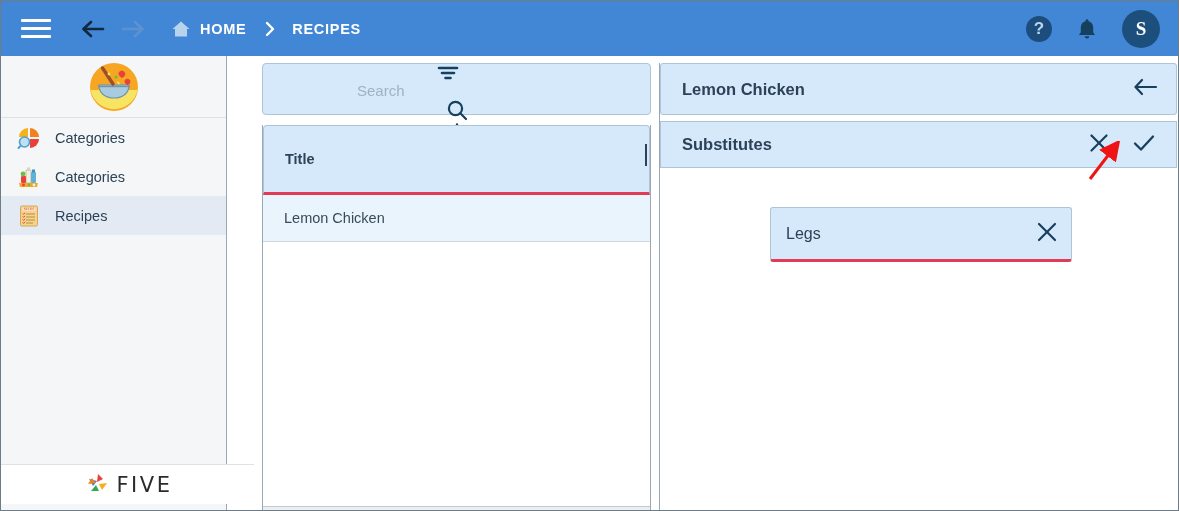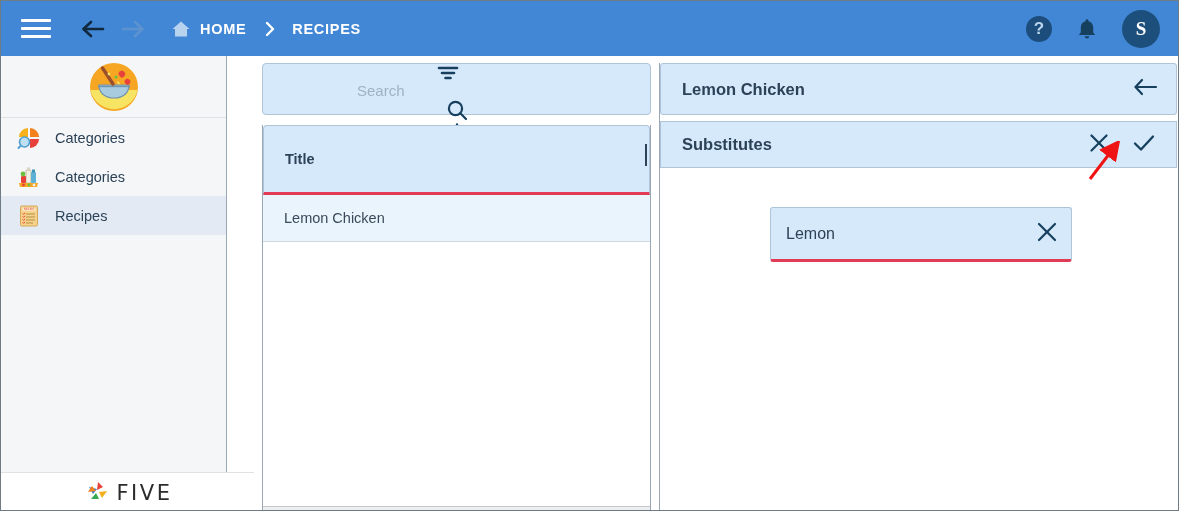--- a/index.html
+++ b/index.html
@@ -66,21 +66,21 @@
     border-bottom: 1px solid #dfe2e5;
   }
   .side-item {
     height: 39px; display: flex; align-items: center;
     padding-left: 14px; cursor: pointer;
   }
   .side-item.selected { background: #e3eaf4; }
   .side-ico { width: 28px; height: 26px; margin-right: 12px; display: flex; align-items: center; justify-content: center; }
   .side-label { font-size: 14.5px; color: #2c4257; }
   .side-footer {
-    position: absolute; left: 0; bottom: 0;
+    position: absolute; left: 0; bottom: 8px;
     width: 253px; height: 40px;
     background: #ffffff;
     border-top: 1px solid #dfe2e5;
     display: flex; align-items: center; justify-content: center;
   }
   .five-word {
     font-size: 21px; letter-spacing: 2.5px; color: #2b2b2b;
     font-family: "DejaVu Sans", sans-serif; margin-left: 4px;
   }
 
@@ -380,21 +380,21 @@
           <svg width="24" height="22" viewBox="0 0 24 22">
             <path d="M3 11.5 L9 17.5 L21 4.5" stroke="#16405e" stroke-width="2.3" fill="none" stroke-linecap="round" stroke-linejoin="round"></path>
           </svg>
         </span>
       </div>
     </div>
 
     <div class="form-area">
       <div class="field-card">
         <div class="field-inner">
-          <span class="field-value">Lemon</span>
+          <span class="field-value">Legs</span>
         </div>
         <span>
           <svg width="24" height="24" viewBox="0 0 24 24">
             <line x1="4" y1="4" x2="20" y2="20" stroke="#16405e" stroke-width="2.2" stroke-linecap="round"></line>
             <line x1="20" y1="4" x2="4" y2="20" stroke="#16405e" stroke-width="2.2" stroke-linecap="round"></line>
           </svg>
         </span>
       </div>
     </div>
   </div>

